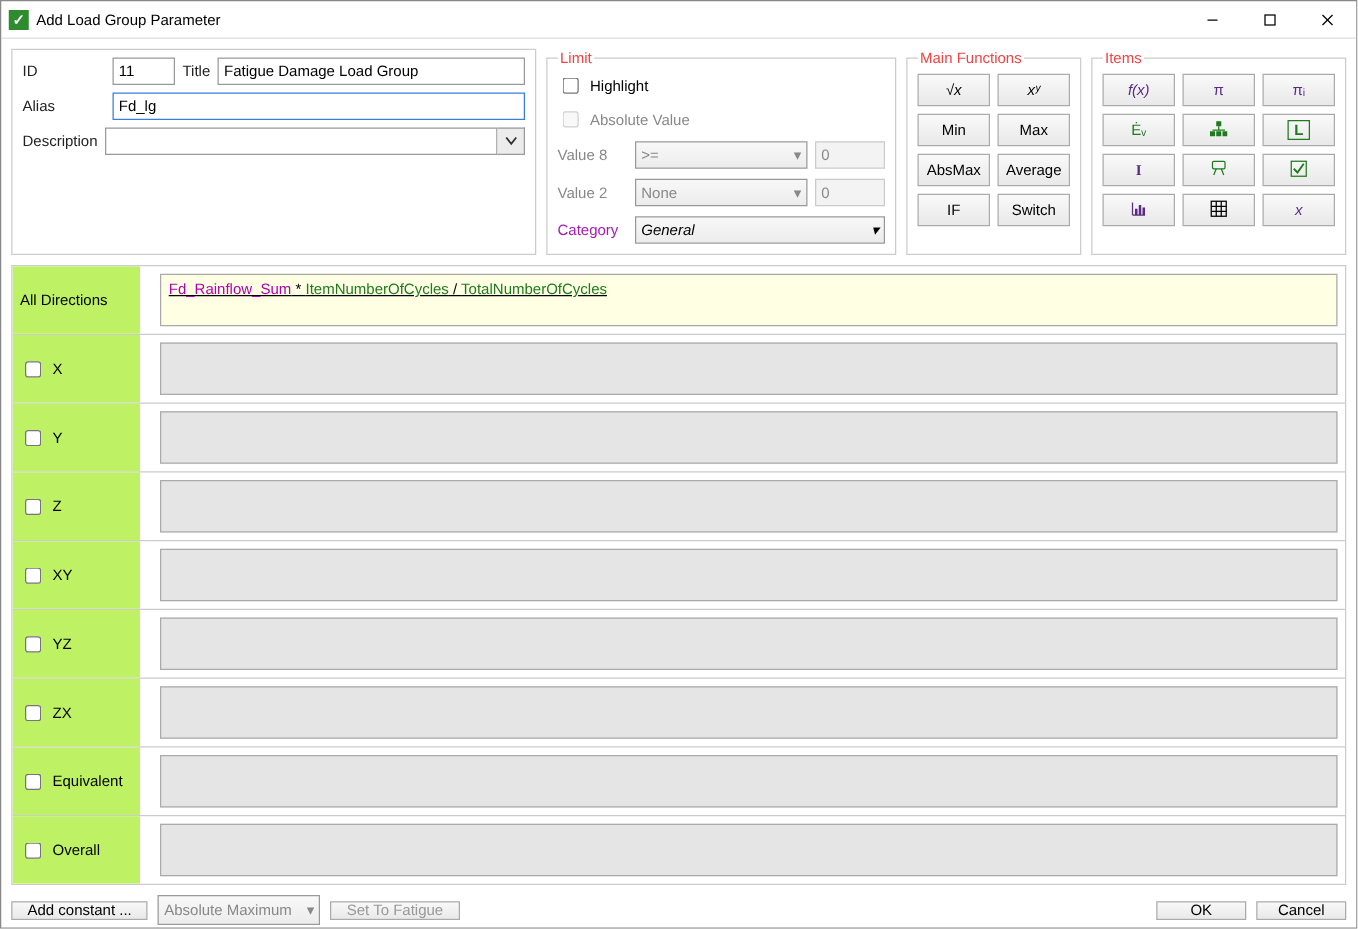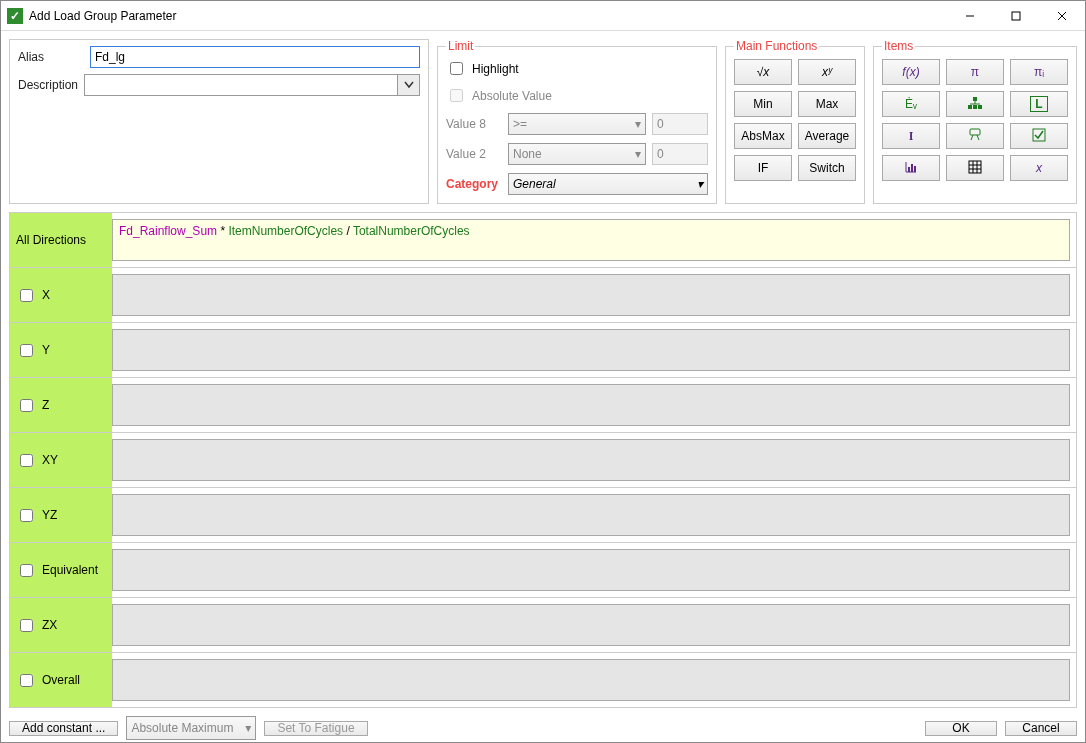--- a/index.html
+++ b/index.html
@@ -25,36 +25,36 @@
 .desc-btn { width: 22px; height: 22px; border: 1px solid #999; border-left: none; display:flex; align-items:center; justify-content:center; background: #ececec; }
 
 .panel-limit { flex: 0 0 280px; display:flex; flex-direction:column; gap:8px; }
 .chk { display:flex; align-items:center; gap:6px; }
 .chk input { width:13px; height:13px; }
 .chk.disabled { color:#888; }
 .limit-row { display:flex; align-items:center; gap:6px; }
 .limit-row .lbl { width:56px; color:#888; }
 .limit-row .combo { flex:1; }
 .limit-row .num { width:56px; background:#f3f3f3; color:#888; border-color:#ccc; }
-.limit-row.cat .lbl { color:#ef4444;font-weight:bold; }
+.limit-row.cat .lbl { color:#a21caf; }
 .limit-row.cat .combo { color:#000;font-style:italic; }
 
 .panel-funcs { flex: 0 0 140px; }
 .func-grid { display:grid; grid-template-columns: 1fr 1fr; gap:6px; }
 .fbtn { height:26px; border:1px solid #aaa; background: linear-gradient(#f9f9f9,#e9e9e9); display:flex; align-items:center; justify-content:center; font-style: normal; }
 
 .panel-items { flex: 1; }
 .items-grid { display:grid; grid-template-columns: repeat(3, 1fr); gap:6px; }
 .ibtn { height:26px; border:1px solid #aaa; background: linear-gradient(#f9f9f9,#e9e9e9); display:flex; align-items:center; justify-content:center; color:#5b2a86; }
 
 .editor-area { flex:1; border:1px solid #ccc; display:flex; flex-direction:column; overflow:hidden; }
 .ed-row { display:flex; border-bottom:1px solid #ccc; }
 .ed-row:last-child { border-bottom:none; }
 .ed-label { width:102px; padding:6px 6px; display:flex; align-items:center; gap:6px; background:#bef264; }
-.ed-field { flex:1; margin:6px 6px 6px 0; min-height:42px; border:1px solid #aaa; background:#e5e5e5; }
+.ed-field { flex:1; margin:6px 6px 6px 16px; min-height:42px; border:1px solid #aaa; background:#e5e5e5;text-decoration:underline; }
 .ed-row.first .ed-field { background:#feffe3; font-family: Consolas, monospace; padding:4px 6px; white-space:pre; }
 .tok-var { color:#b000b0; }
 .tok-item { color:#1e7a1e; }
 .tok-op { color:#000; }
 
 .bottombar { display:flex; align-items:center; gap:8px; padding:0 8px 8px 8px; }
 .btn { height:15px; padding:0 12px; border:1px solid #aaa; background:linear-gradient(#f8f8f8,#e9e9e9); display:inline-flex; align-items:center; justify-content:center; }
 .btn.disabled { color:#999; }
 .spacer { flex:1; }
 </style>
@@ -82,20 +82,26 @@
             <line x1="9" y1="1" x2="1" y2="9" stroke="#000"></line>
           </svg>
         </div>
     </div>
   </div>
 
   <div class="content">
     <div class="toprow">
 
       <fieldset class="panel panel-basic">
+        <div class="row">
+          <span class="lbl" style="width:66px">ID</span>
+          <input type="text" style="width: 50px;" value="11">
+          <span class="lbl">Title</span>
+          <input type="text" style="flex: 1 1 0%;" value="Fatigue Damage Load Group">
+        </div>
         <div class="row">
           <span class="lbl" style="width:66px">Alias</span>
           <input type="text" style="flex: 1 1 0%; border-color: rgb(58, 125, 224);" value="Fd_lg">
         </div>
         <div class="row">
           <span class="lbl" style="width:66px">Description</span>
           <div class="desc-wrap">
             <input type="text" value="" style="">
             <div class="desc-btn">
                 <svg width="10" height="10">
@@ -286,28 +292,28 @@
       <div class="ed-row">
         <div class="ed-label">
             <input type="checkbox" style="">
             <span>YZ</span>
           </div>
         <div class="ed-field"></div>
       </div>
       <div class="ed-row">
         <div class="ed-label">
             <input type="checkbox" style="">
+            <span>ZX</span>
+          </div>
+        <div class="ed-field"></div>
+      </div>
+      <div class="ed-row">
+        <div class="ed-label">
+            <input type="checkbox" style="">
             <span>Equivalent</span>
-          </div>
-        <div class="ed-field"></div>
-      </div>
-      <div class="ed-row">
-        <div class="ed-label">
-            <input type="checkbox" style="">
-            <span>ZX</span>
           </div>
         <div class="ed-field"></div>
       </div>
       <div class="ed-row">
         <div class="ed-label">
             <input type="checkbox" style="">
             <span>Overall</span>
           </div>
         <div class="ed-field"></div>
       </div>

